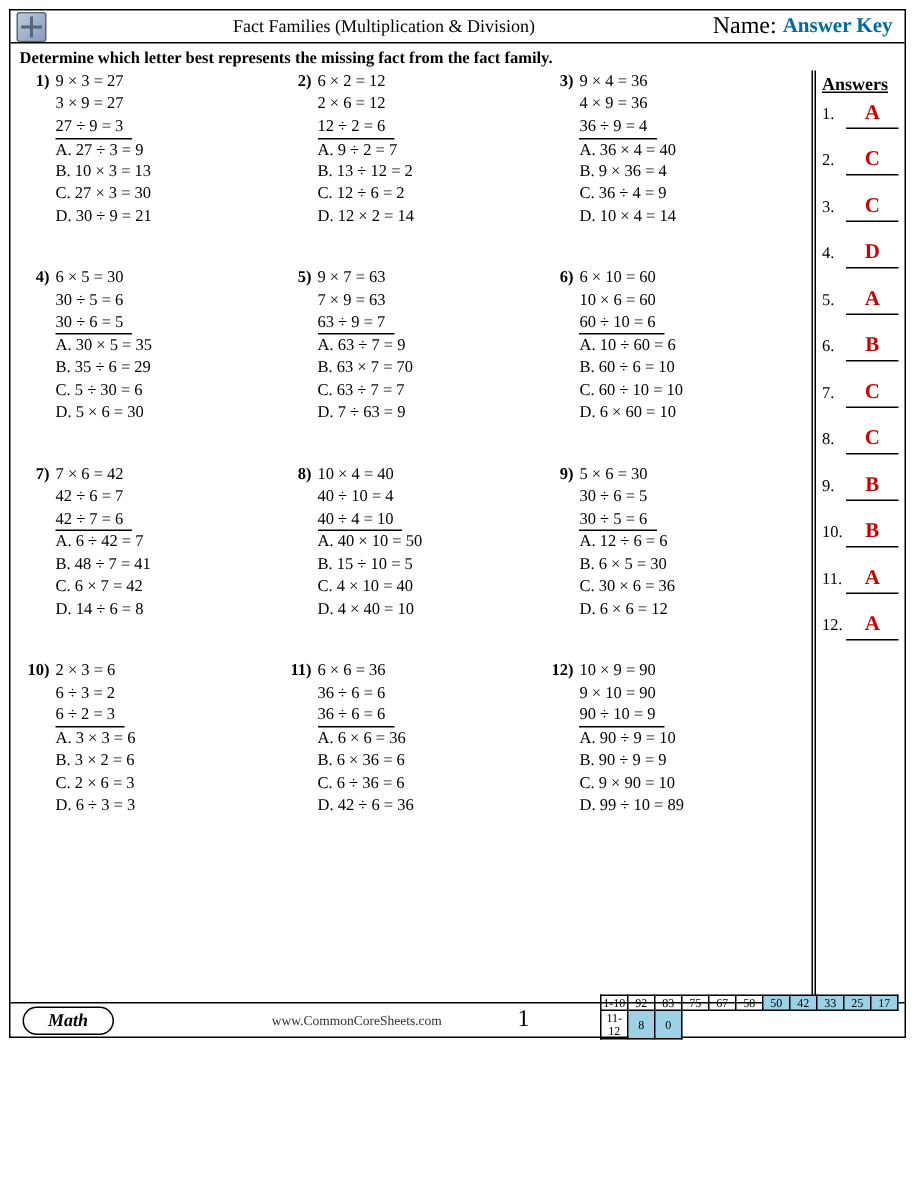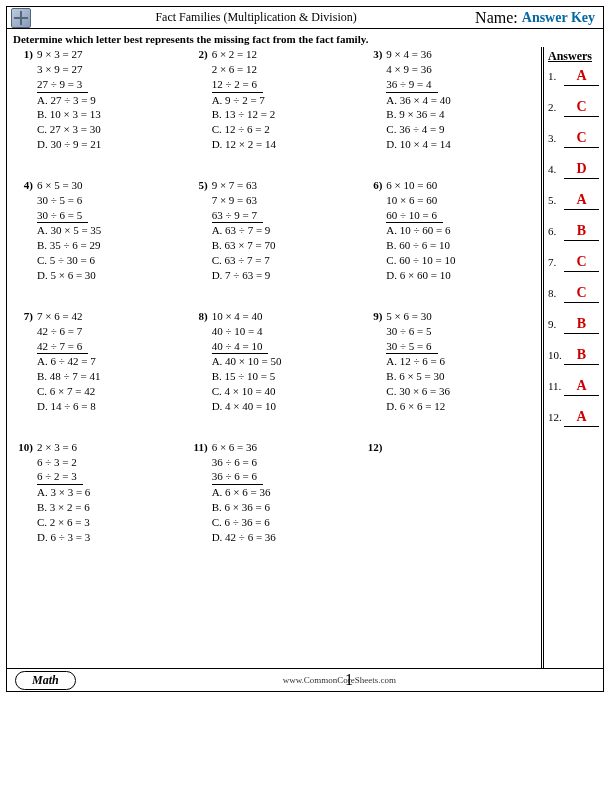--- a/index.html
+++ b/index.html
@@ -202,21 +202,21 @@
           <div class="problem"><span class="pnum">2)</span><span class="pbody"><div class="fact">6 × 2 = 12</div><div class="fact">2 × 6 = 12</div><div class="fact last">12 ÷ 2 = 6</div><div class="choice">A. 9 ÷ 2 = 7</div><div class="choice">B. 13 ÷ 12 = 2</div><div class="choice">C. 12 ÷ 6 = 2</div><div class="choice">D. 12 × 2 = 14</div></span></div>
           <div class="problem"><span class="pnum">3)</span><span class="pbody"><div class="fact">9 × 4 = 36</div><div class="fact">4 × 9 = 36</div><div class="fact last">36 ÷ 9 = 4</div><div class="choice">A. 36 × 4 = 40</div><div class="choice">B. 9 × 36 = 4</div><div class="choice">C. 36 ÷ 4 = 9</div><div class="choice">D. 10 × 4 = 14</div></span></div>
           <div class="problem"><span class="pnum">4)</span><span class="pbody"><div class="fact">6 × 5 = 30</div><div class="fact">30 ÷ 5 = 6</div><div class="fact last">30 ÷ 6 = 5</div><div class="choice">A. 30 × 5 = 35</div><div class="choice">B. 35 ÷ 6 = 29</div><div class="choice">C. 5 ÷ 30 = 6</div><div class="choice">D. 5 × 6 = 30</div></span></div>
           <div class="problem"><span class="pnum">5)</span><span class="pbody"><div class="fact">9 × 7 = 63</div><div class="fact">7 × 9 = 63</div><div class="fact last">63 ÷ 9 = 7</div><div class="choice">A. 63 ÷ 7 = 9</div><div class="choice">B. 63 × 7 = 70</div><div class="choice">C. 63 ÷ 7 = 7</div><div class="choice">D. 7 ÷ 63 = 9</div></span></div>
           <div class="problem"><span class="pnum">6)</span><span class="pbody"><div class="fact">6 × 10 = 60</div><div class="fact">10 × 6 = 60</div><div class="fact last">60 ÷ 10 = 6</div><div class="choice">A. 10 ÷ 60 = 6</div><div class="choice">B. 60 ÷ 6 = 10</div><div class="choice">C. 60 ÷ 10 = 10</div><div class="choice">D. 6 × 60 = 10</div></span></div>
           <div class="problem"><span class="pnum">7)</span><span class="pbody"><div class="fact">7 × 6 = 42</div><div class="fact">42 ÷ 6 = 7</div><div class="fact last">42 ÷ 7 = 6</div><div class="choice">A. 6 ÷ 42 = 7</div><div class="choice">B. 48 ÷ 7 = 41</div><div class="choice">C. 6 × 7 = 42</div><div class="choice">D. 14 ÷ 6 = 8</div></span></div>
           <div class="problem"><span class="pnum">8)</span><span class="pbody"><div class="fact">10 × 4 = 40</div><div class="fact">40 ÷ 10 = 4</div><div class="fact last">40 ÷ 4 = 10</div><div class="choice">A. 40 × 10 = 50</div><div class="choice">B. 15 ÷ 10 = 5</div><div class="choice">C. 4 × 10 = 40</div><div class="choice">D. 4 × 40 = 10</div></span></div>
           <div class="problem"><span class="pnum">9)</span><span class="pbody"><div class="fact">5 × 6 = 30</div><div class="fact">30 ÷ 6 = 5</div><div class="fact last">30 ÷ 5 = 6</div><div class="choice">A. 12 ÷ 6 = 6</div><div class="choice">B. 6 × 5 = 30</div><div class="choice">C. 30 × 6 = 36</div><div class="choice">D. 6 × 6 = 12</div></span></div>
           <div class="problem"><span class="pnum">10)</span><span class="pbody"><div class="fact">2 × 3 = 6</div><div class="fact">6 ÷ 3 = 2</div><div class="fact last">6 ÷ 2 = 3</div><div class="choice">A. 3 × 3 = 6</div><div class="choice">B. 3 × 2 = 6</div><div class="choice">C. 2 × 6 = 3</div><div class="choice">D. 6 ÷ 3 = 3</div></span></div>
           <div class="problem"><span class="pnum">11)</span><span class="pbody"><div class="fact">6 × 6 = 36</div><div class="fact">36 ÷ 6 = 6</div><div class="fact last">36 ÷ 6 = 6</div><div class="choice">A. 6 × 6 = 36</div><div class="choice">B. 6 × 36 = 6</div><div class="choice">C. 6 ÷ 36 = 6</div><div class="choice">D. 42 ÷ 6 = 36</div></span></div>
-          <div class="problem"><span class="pnum">12)</span></div>
+          <div class="problem"><span class="pnum">12)</span><span class="pbody"><div class="fact">10 × 9 = 90</div><div class="fact">9 × 10 = 90</div><div class="fact last">90 ÷ 10 = 9</div><div class="choice">A. 90 ÷ 9 = 10</div><div class="choice">B. 90 ÷ 9 = 9</div><div class="choice">C. 9 × 90 = 10</div><div class="choice">D. 99 ÷ 10 = 89</div></span></div>
         </div>
     </div>
     <div class="answers-col">
       <div class="answers-title">Answers</div>
       <div id="answers-list">
           <div class="answer-row">
             <span class="answer-num">1.</span>
             <span class="answer-val">A</span>
           </div>
           <div class="answer-row">
@@ -264,15 +264,39 @@
             <span class="answer-val">A</span>
           </div>
         </div>
     </div>
   </div>
 
   <div class="footer">
     <div class="math-badge">Math</div>
     <div class="website">www.CommonCoreSheets.com</div>
     <div class="page-num">1</div>
+    <div class="score-grid">
+      <table>
+        <tbody>
+            <tr id="score-row1">
+              <td>1-10</td>
+              <td>92</td>
+              <td>83</td>
+              <td>75</td>
+              <td>67</td>
+              <td>58</td>
+              <td class="hl">50</td>
+              <td class="hl">42</td>
+              <td class="hl">33</td>
+              <td class="hl">25</td>
+              <td class="hl">17</td>
+            </tr>
+        <tr id="score-row2">
+              <td>11-12</td>
+              <td class="hl">8</td>
+              <td class="hl">0</td>
+            </tr>
+      </tbody>
+        </table>
+    </div>
   </div>
 
 </div>
 
 </body></html>

